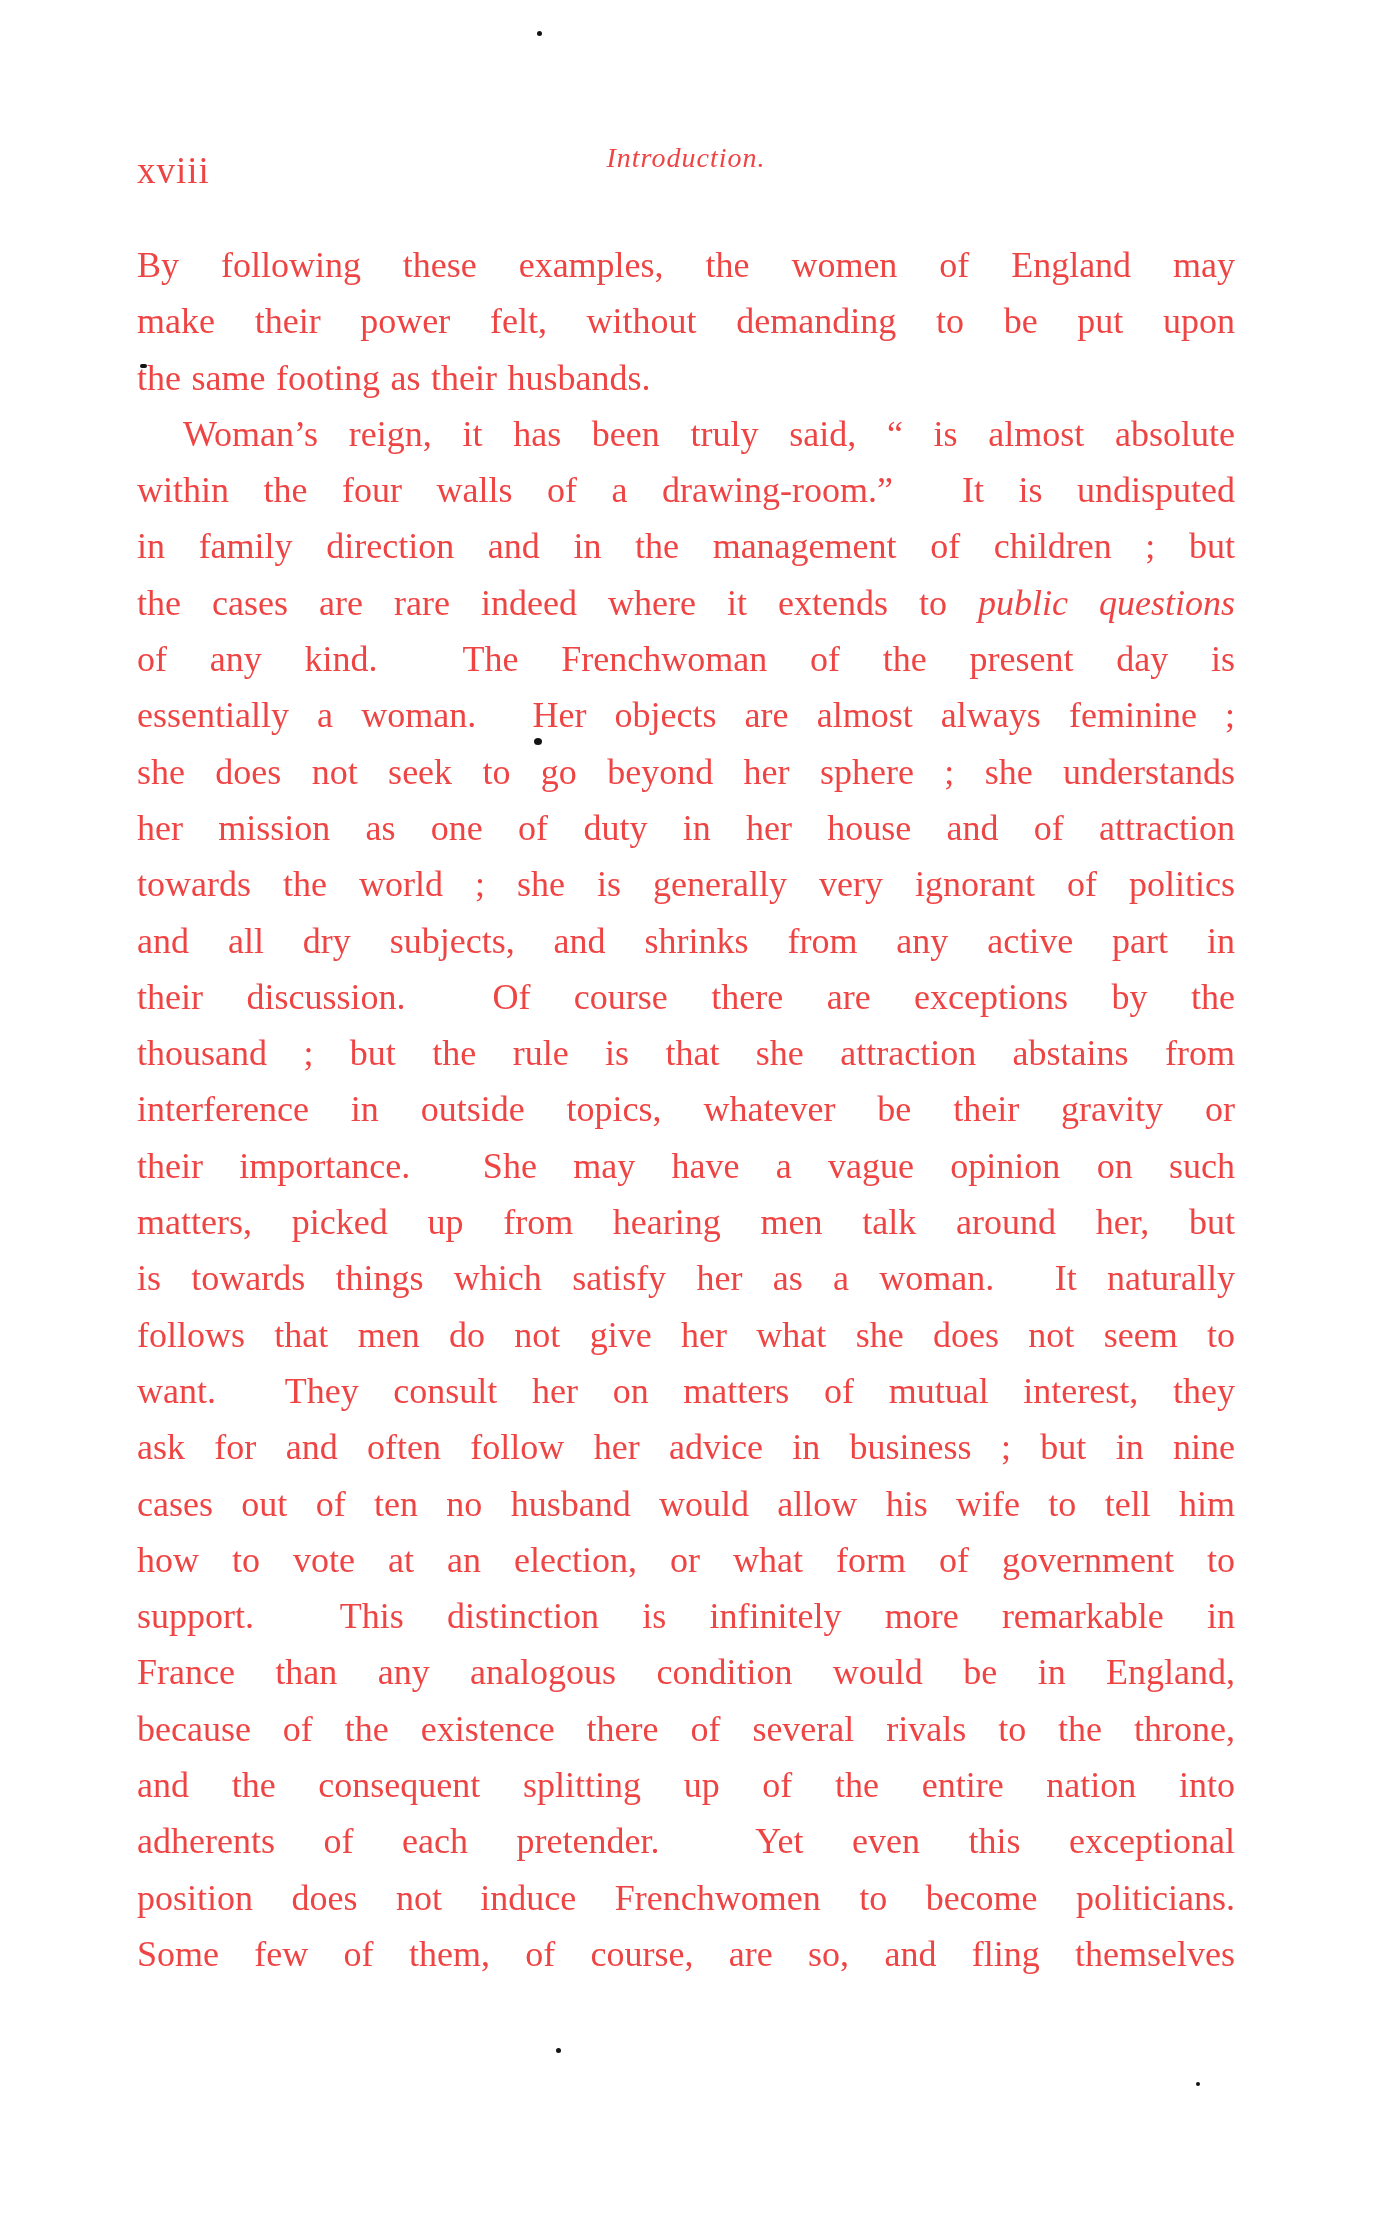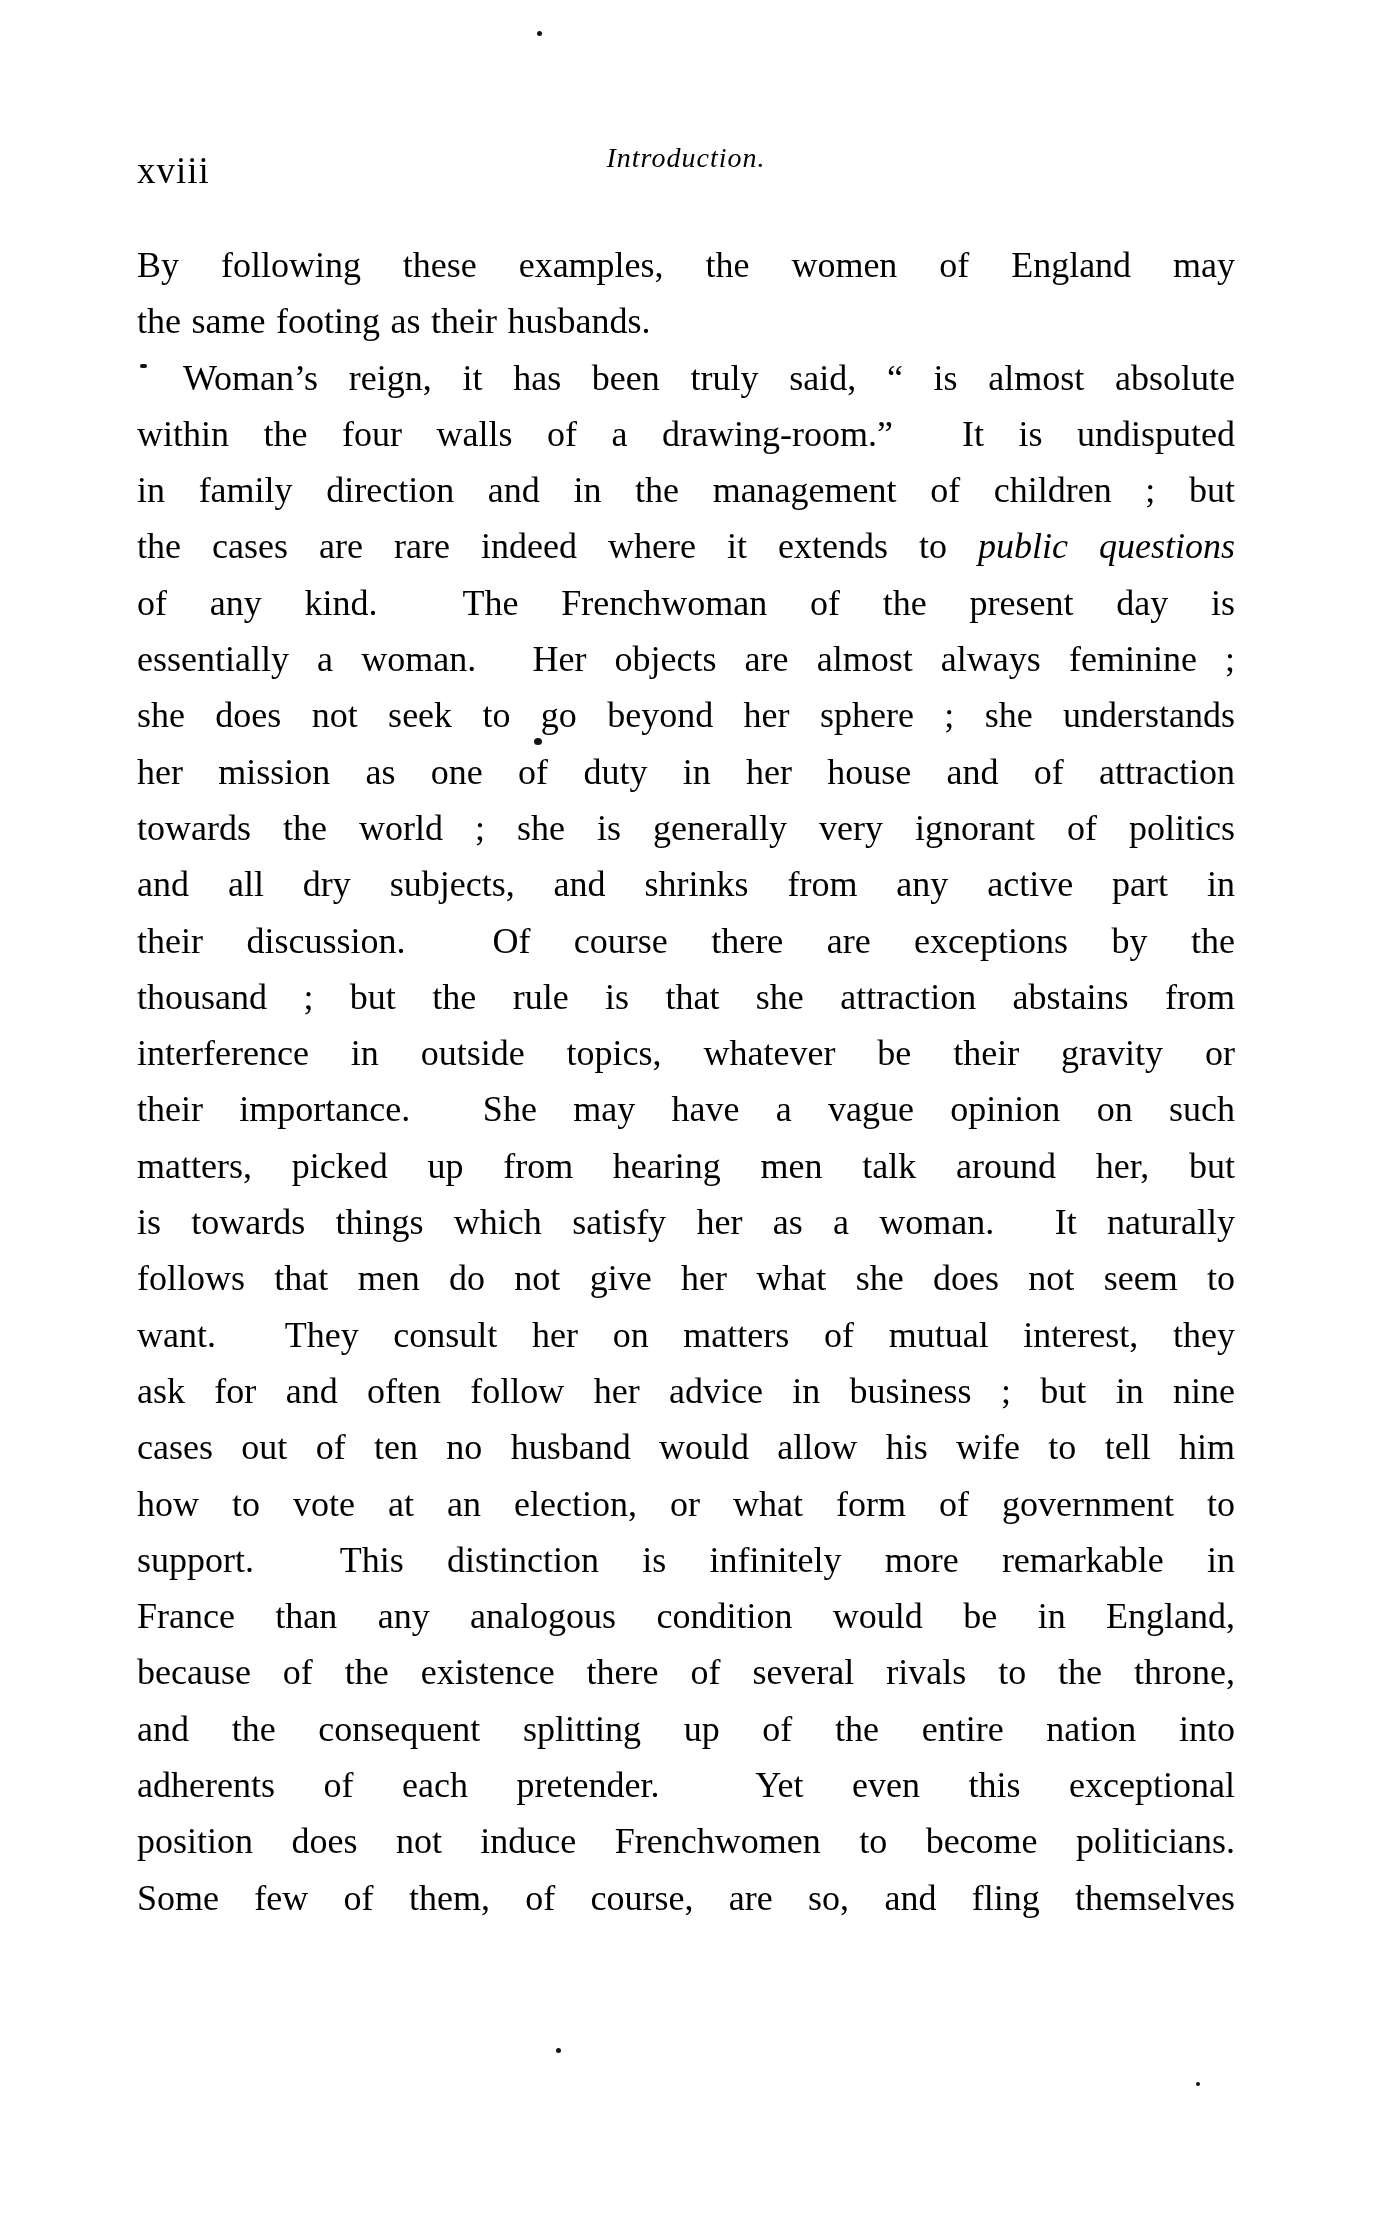--- a/index.html
+++ b/index.html
@@ -6,21 +6,21 @@
     margin: 0;
     padding: 0;
     background: #e8e8e8;
   }
   .page {
     position: relative;
     width: 1388px;
     height: 2219px;
     margin: 0 auto;
     background: #ffffff;
-    color: #000000;
+    color: #ef4444;
     font-family: "Liberation Serif", "DejaVu Serif", serif;
     overflow: hidden;
   }
   .header {
     position: absolute;
     left: 137px;
     top: 142px;
     width: 1098px;
     height: 58px;
   }
@@ -79,20 +79,21 @@
 
 <div class="page">
 
   <div class="header">
     <span class="page-number">xviii</span>
     <span class="running-title">Introduction.</span>
   </div>
 
   <div class="body-lines">
       <div class="line"><span>By following these examples, the women of England may</span></div>
+      <div class="line"><span>make their power felt, without demanding to be put upon</span></div>
       <div class="line para-end"><span>the same footing as their husbands.</span></div>
       <div class="line indent"><span>Woman’s reign, it has been truly said, “ is almost absolute</span></div>
       <div class="line"><span>within the four walls of a drawing-room.”&nbsp; It is undisputed</span></div>
       <div class="line"><span>in family direction and in the management of children ; but</span></div>
       <div class="line"><span>the cases are rare indeed where it extends to </span><em>public questions</em></div>
       <div class="line"><span>of any kind.&nbsp; The Frenchwoman of the present day is</span></div>
       <div class="line"><span>essentially a woman.&nbsp; Her objects are almost always feminine ;</span></div>
       <div class="line"><span>she does not seek to go beyond her sphere ; she understands</span></div>
       <div class="line"><span>her mission as one of duty in her house and of attraction</span></div>
       <div class="line"><span>towards the world ; she is generally very ignorant of politics</span></div>

